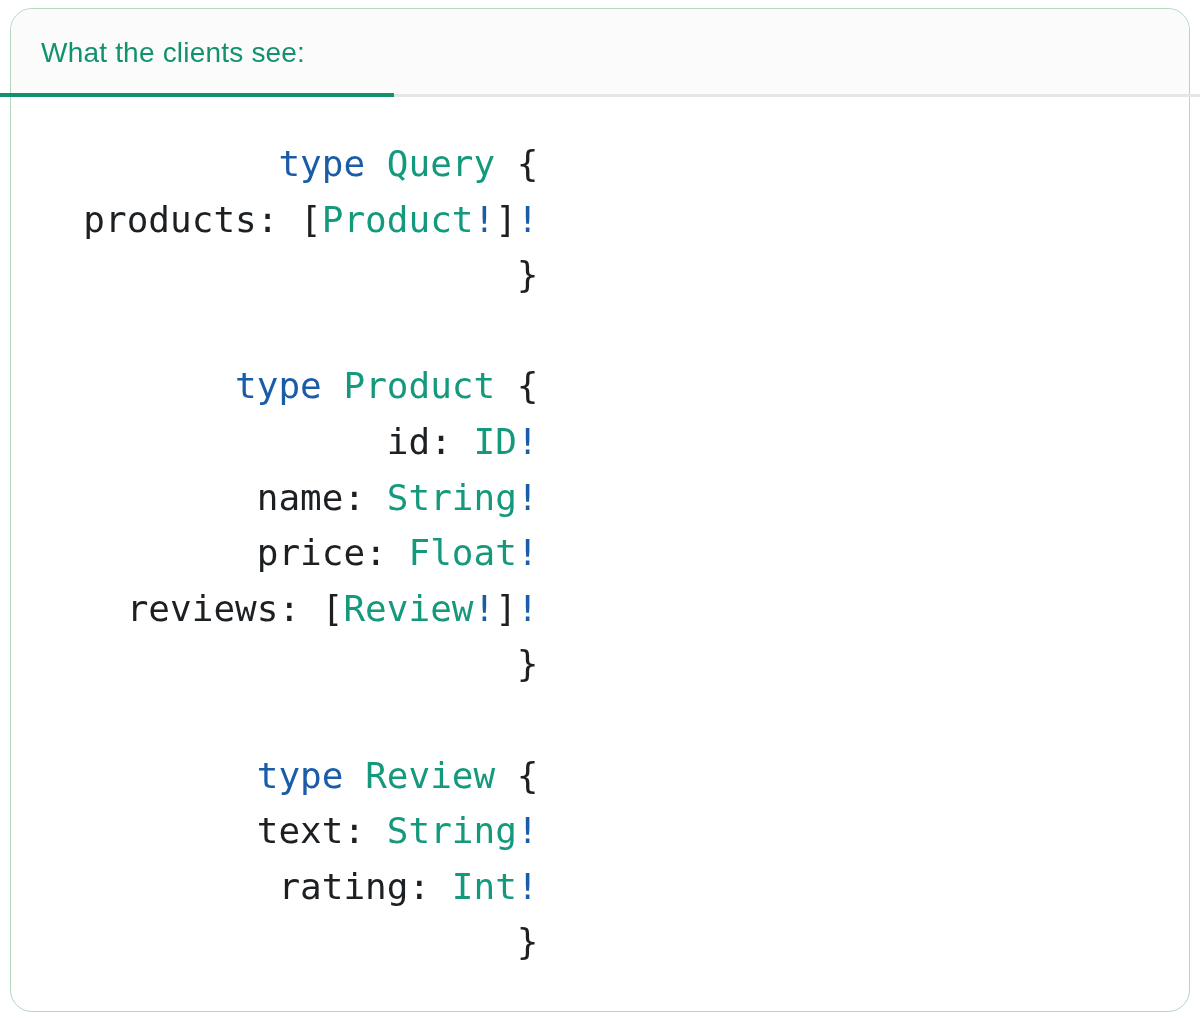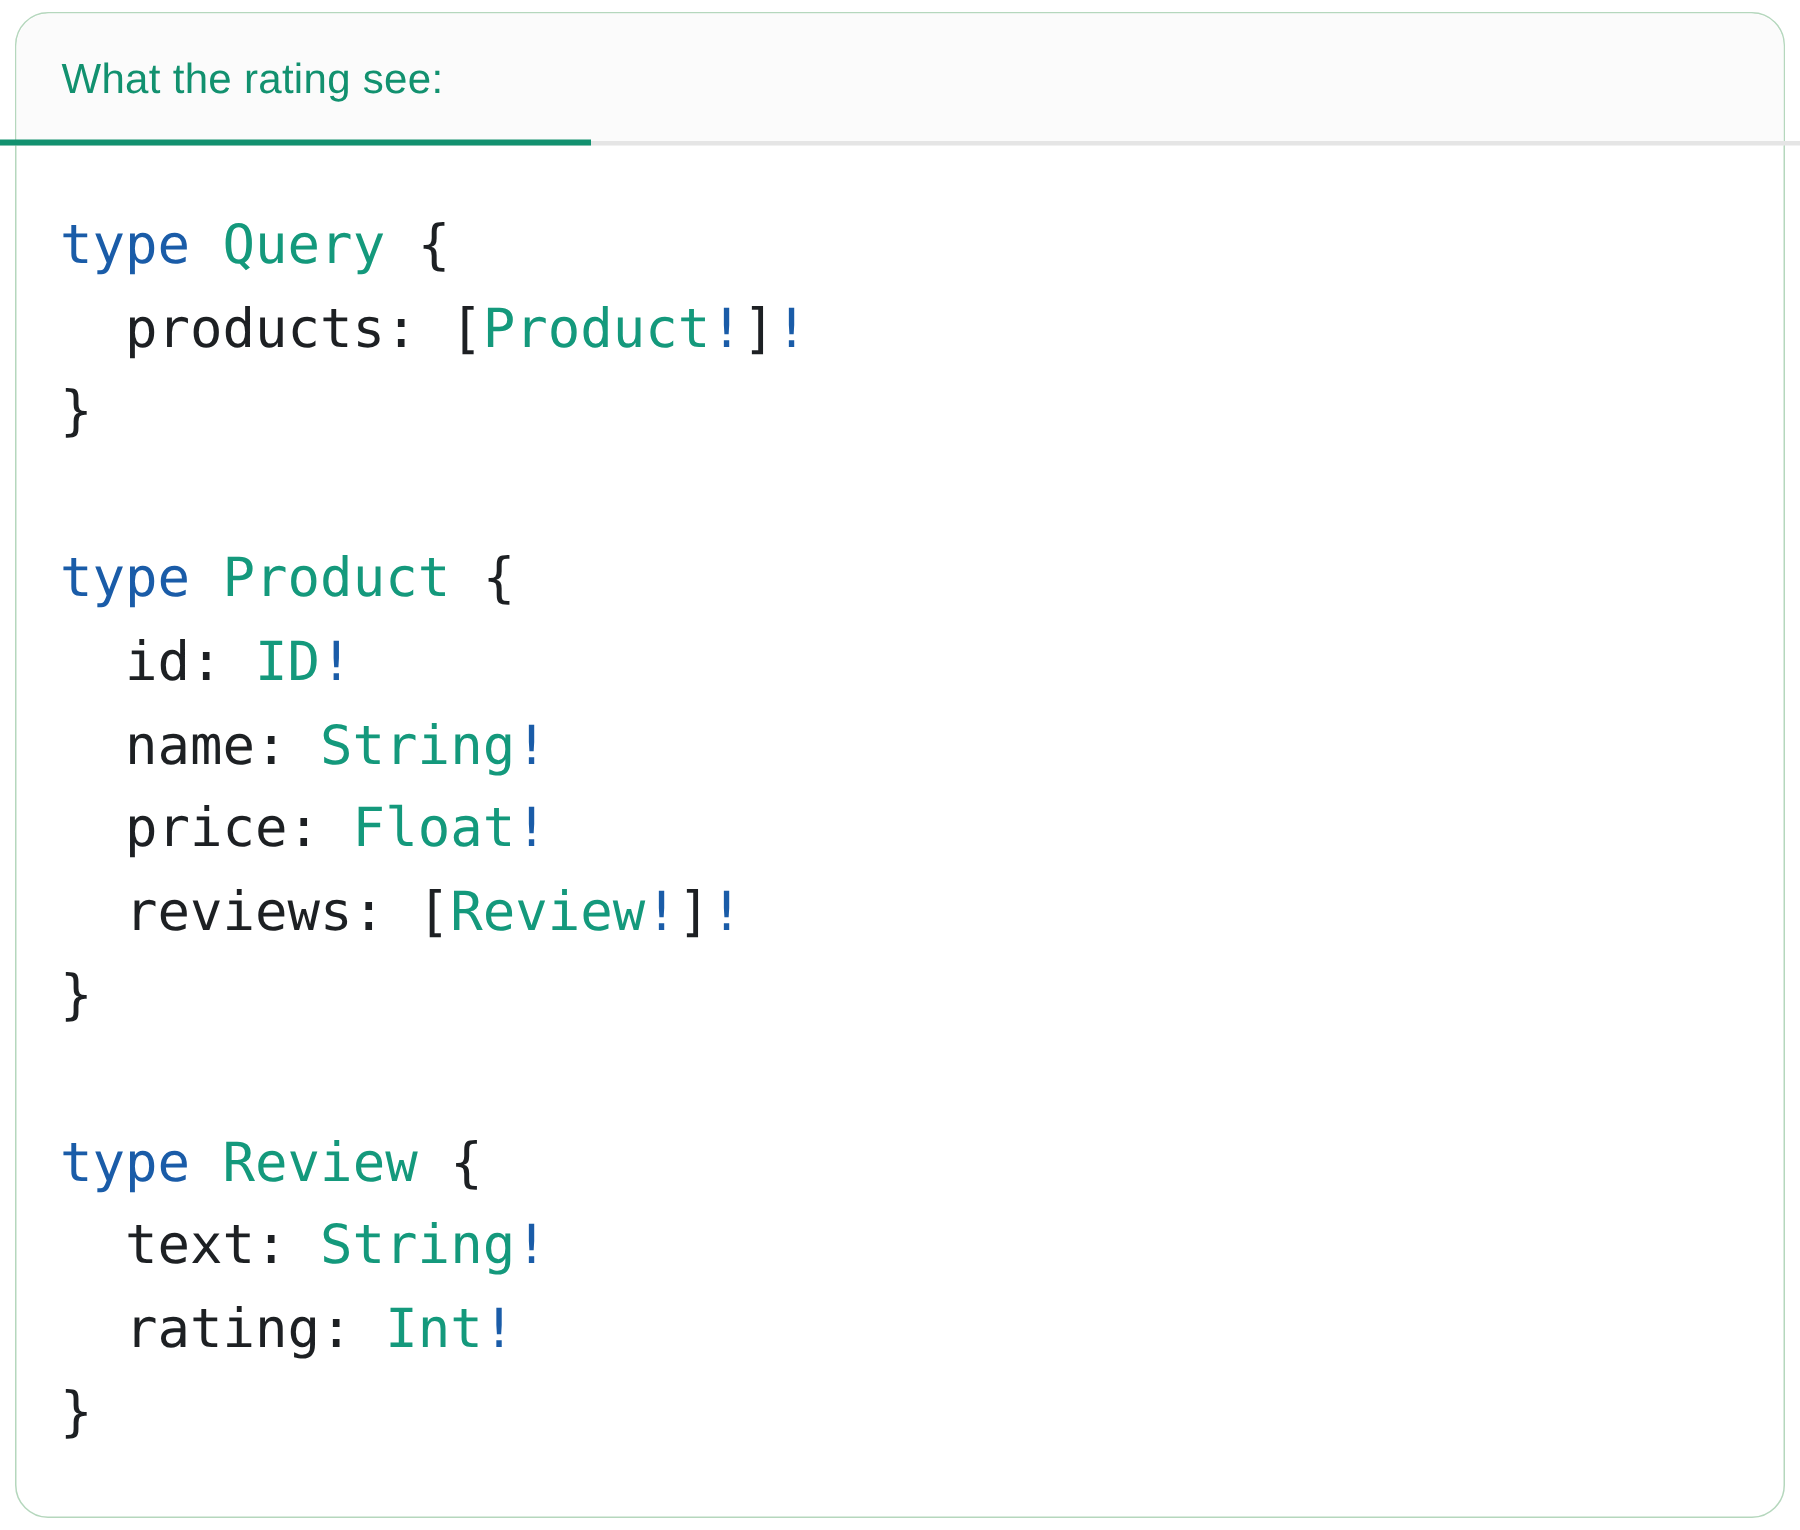--- a/index.html
+++ b/index.html
@@ -84,33 +84,33 @@
     position: absolute;
     left: 40px;
     top: 136px;
     margin: 0;
     font-family: "DejaVu Sans Mono", "Liberation Mono", monospace;
     font-size: 36px;
     line-height: 55.6px;
     color: var(--text-dark);
     white-space: pre;
   }
-  .code-line { height: 55.6px; }
+  .code-line { height: 55.6px; text-align: right; }
   .tok-keyword { color: var(--blue); }
   .tok-type    { color: var(--code-teal); }
   .tok-bang    { color: var(--blue); }
   .tok-plain   { color: var(--text-dark); }
 </style>
 </head>
 <body>
 
 <div class="stage">
   <div class="card">
     <div class="card-header">
       <button class="tab">
-        <span class="tab-label">What the rating see:</span>
+        <span class="tab-label">What the clients see:</span>
       </button>
     </div>
   </div>
   <div class="tabbar-divider"></div>
   <div class="active-underline"></div>
   <pre class="code" id="code"><div class="code-line"><span class="tok-keyword">type</span><span class="tok-plain"> </span><span class="tok-type">Query</span><span class="tok-plain"> {</span></div><div class="code-line"><span class="tok-plain">  products: [</span><span class="tok-type">Product</span><span class="tok-bang">!</span><span class="tok-plain">]</span><span class="tok-bang">!</span></div><div class="code-line"><span class="tok-plain">}</span></div><div class="code-line"> </div><div class="code-line"><span class="tok-keyword">type</span><span class="tok-plain"> </span><span class="tok-type">Product</span><span class="tok-plain"> {</span></div><div class="code-line"><span class="tok-plain">  id: </span><span class="tok-type">ID</span><span class="tok-bang">!</span></div><div class="code-line"><span class="tok-plain">  name: </span><span class="tok-type">String</span><span class="tok-bang">!</span></div><div class="code-line"><span class="tok-plain">  price: </span><span class="tok-type">Float</span><span class="tok-bang">!</span></div><div class="code-line"><span class="tok-plain">  reviews: [</span><span class="tok-type">Review</span><span class="tok-bang">!</span><span class="tok-plain">]</span><span class="tok-bang">!</span></div><div class="code-line"><span class="tok-plain">}</span></div><div class="code-line"> </div><div class="code-line"><span class="tok-keyword">type</span><span class="tok-plain"> </span><span class="tok-type">Review</span><span class="tok-plain"> {</span></div><div class="code-line"><span class="tok-plain">  text: </span><span class="tok-type">String</span><span class="tok-bang">!</span></div><div class="code-line"><span class="tok-plain">  rating: </span><span class="tok-type">Int</span><span class="tok-bang">!</span></div><div class="code-line"><span class="tok-plain">}</span></div></pre>
 </div>
 
 </body></html>

